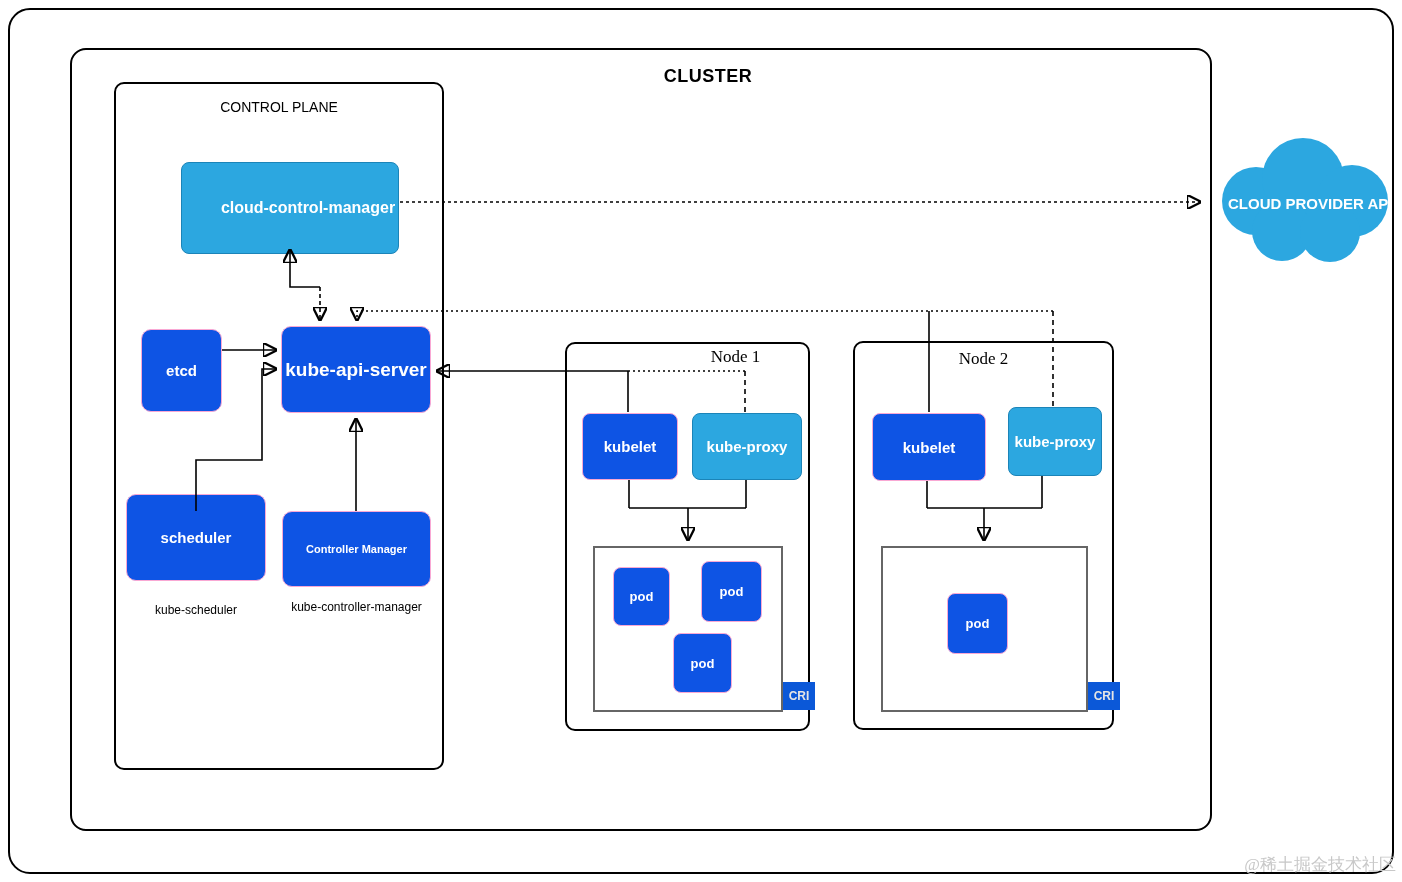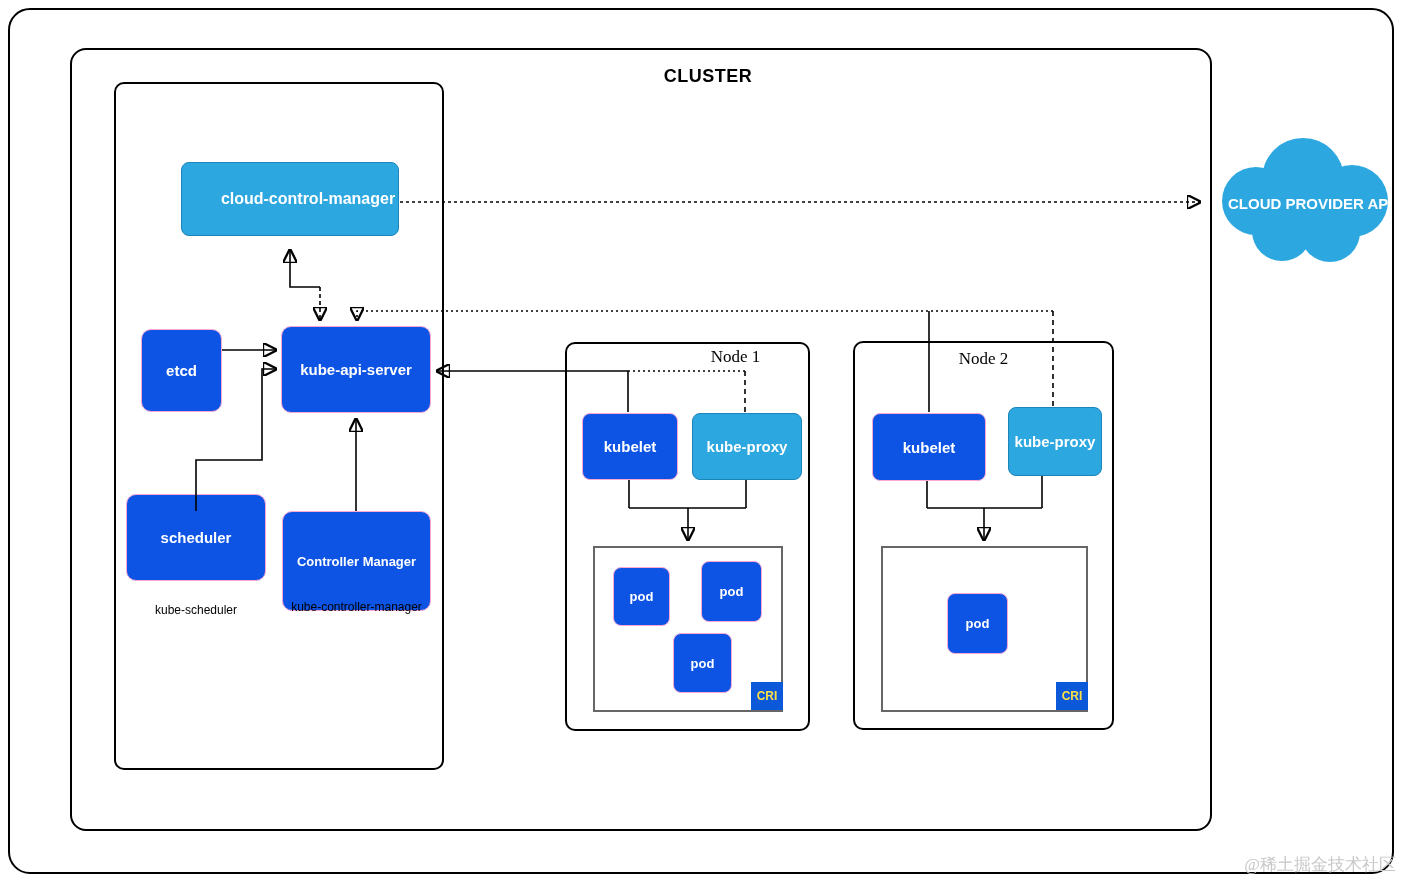--- a/index.html
+++ b/index.html
@@ -23,36 +23,36 @@
   .node1-label{left:565px;top:347px;width:245px;margin-left:48px;}
   .node2-label{left:853px;top:349px;width:261px;}
   .caption{font-size:12px;text-align:center;color:#000;}
   .cap-sched{left:126px;top:603px;width:140px;}
   .cap-cm{left:269px;top:600px;width:175px;}
   
   .box{position:absolute;display:flex;align-items:center;justify-content:center;
        color:#fff;font-weight:700;box-sizing:border-box;text-align:center;}
   .blue{background:var(--blue);border:1px solid #f9a8d4;}
   .lblue{background:var(--lblue);border:1px solid #1b84b8;}
-  .ccm{left:181px;top:162px;width:218px;height:74px;border-radius:8px;font-size:16px;padding-left:36px;}
+  .ccm{left:181px;top:162px;width:218px;height:92px;border-radius:8px;font-size:16px;padding-left:36px;}
   .etcd{left:141px;top:329px;width:81px;height:83px;border-radius:10px;font-size:15px;}
-  .api{left:281px;top:326px;width:150px;height:87px;border-radius:10px;font-size:15px;text-align:right;}
+  .api{left:281px;top:326px;width:150px;height:87px;border-radius:10px;font-size:19px;text-align:right;}
   .sched{left:126px;top:494px;width:140px;height:87px;border-radius:10px;font-size:15px;}
-  .cmgr{left:282px;top:511px;width:149px;height:100px;border-radius:10px;font-size:13px;}
+  .cmgr{left:282px;top:511px;width:149px;height:76px;border-radius:10px;font-size:11px;}
   .kubelet1{left:582px;top:413px;width:96px;height:67px;border-radius:8px;font-size:15px;}
   .kproxy1{left:692px;top:413px;width:110px;height:67px;border-radius:8px;font-size:15px;}
   .kubelet2{left:872px;top:413px;width:114px;height:68px;border-radius:8px;font-size:15px;}
   .kproxy2{left:1008px;top:407px;width:94px;height:69px;border-radius:8px;font-size:15px;}
   .pod{border-radius:8px;font-size:13px;}
   .pod1a{left:613px;top:567px;width:57px;height:59px;}
   .pod1b{left:701px;top:561px;width:61px;height:61px;}
   .pod1c{left:673px;top:633px;width:59px;height:60px;}
   .pod2a{left:947px;top:593px;width:61px;height:61px;}
   .cri{position:absolute;display:flex;align-items:center;justify-content:center;
-       background:var(--cri);color:#fde047;font-weight:700;font-size:12px;}
+       background:var(--cri);color:#e5e5e5;font-weight:700;font-size:12px;margin-left:32px;}
   .cri1{left:751px;top:682px;width:32px;height:28px;}
   .cri2{left:1056px;top:682px;width:32px;height:28px;}
   
   .wires{position:absolute;left:0;top:0;width:1402px;height:882px;pointer-events:none;}
   .wires path{fill:none;stroke:#000;stroke-width:1.6;}
   
   .cloud-label{position:absolute;left:1228px;top:195px;width:156px;text-align:center;
                color:#fff;font-weight:700;font-size:15px;white-space:nowrap;}
   .watermark{position:absolute;right:6px;bottom:6px;font-size:17px;color:var(--wm);
              font-family:"Liberation Serif",serif;}
@@ -60,20 +60,21 @@
 </head>
 <body>
 
 <div class="stage">
 
   <div class="frame outer-frame"></div>
   <div class="frame cluster"></div>
   <div class="label cluster-label">CLUSTER</div>
 
   <div class="frame control-plane"></div>
+  <div class="label cp-label">CONTROL PLANE</div>
 
   <div class="box lblue ccm">cloud-control-manager</div>
   <div class="box blue etcd">etcd</div>
   <div class="box blue api">kube-api-server</div>
   <div class="box blue sched">scheduler</div>
   <div class="box blue cmgr">Controller Manager</div>
   <div class="label caption cap-sched">kube-scheduler</div>
   <div class="label caption cap-cm">kube-controller-manager</div>
 
   <div class="frame node1"></div>

